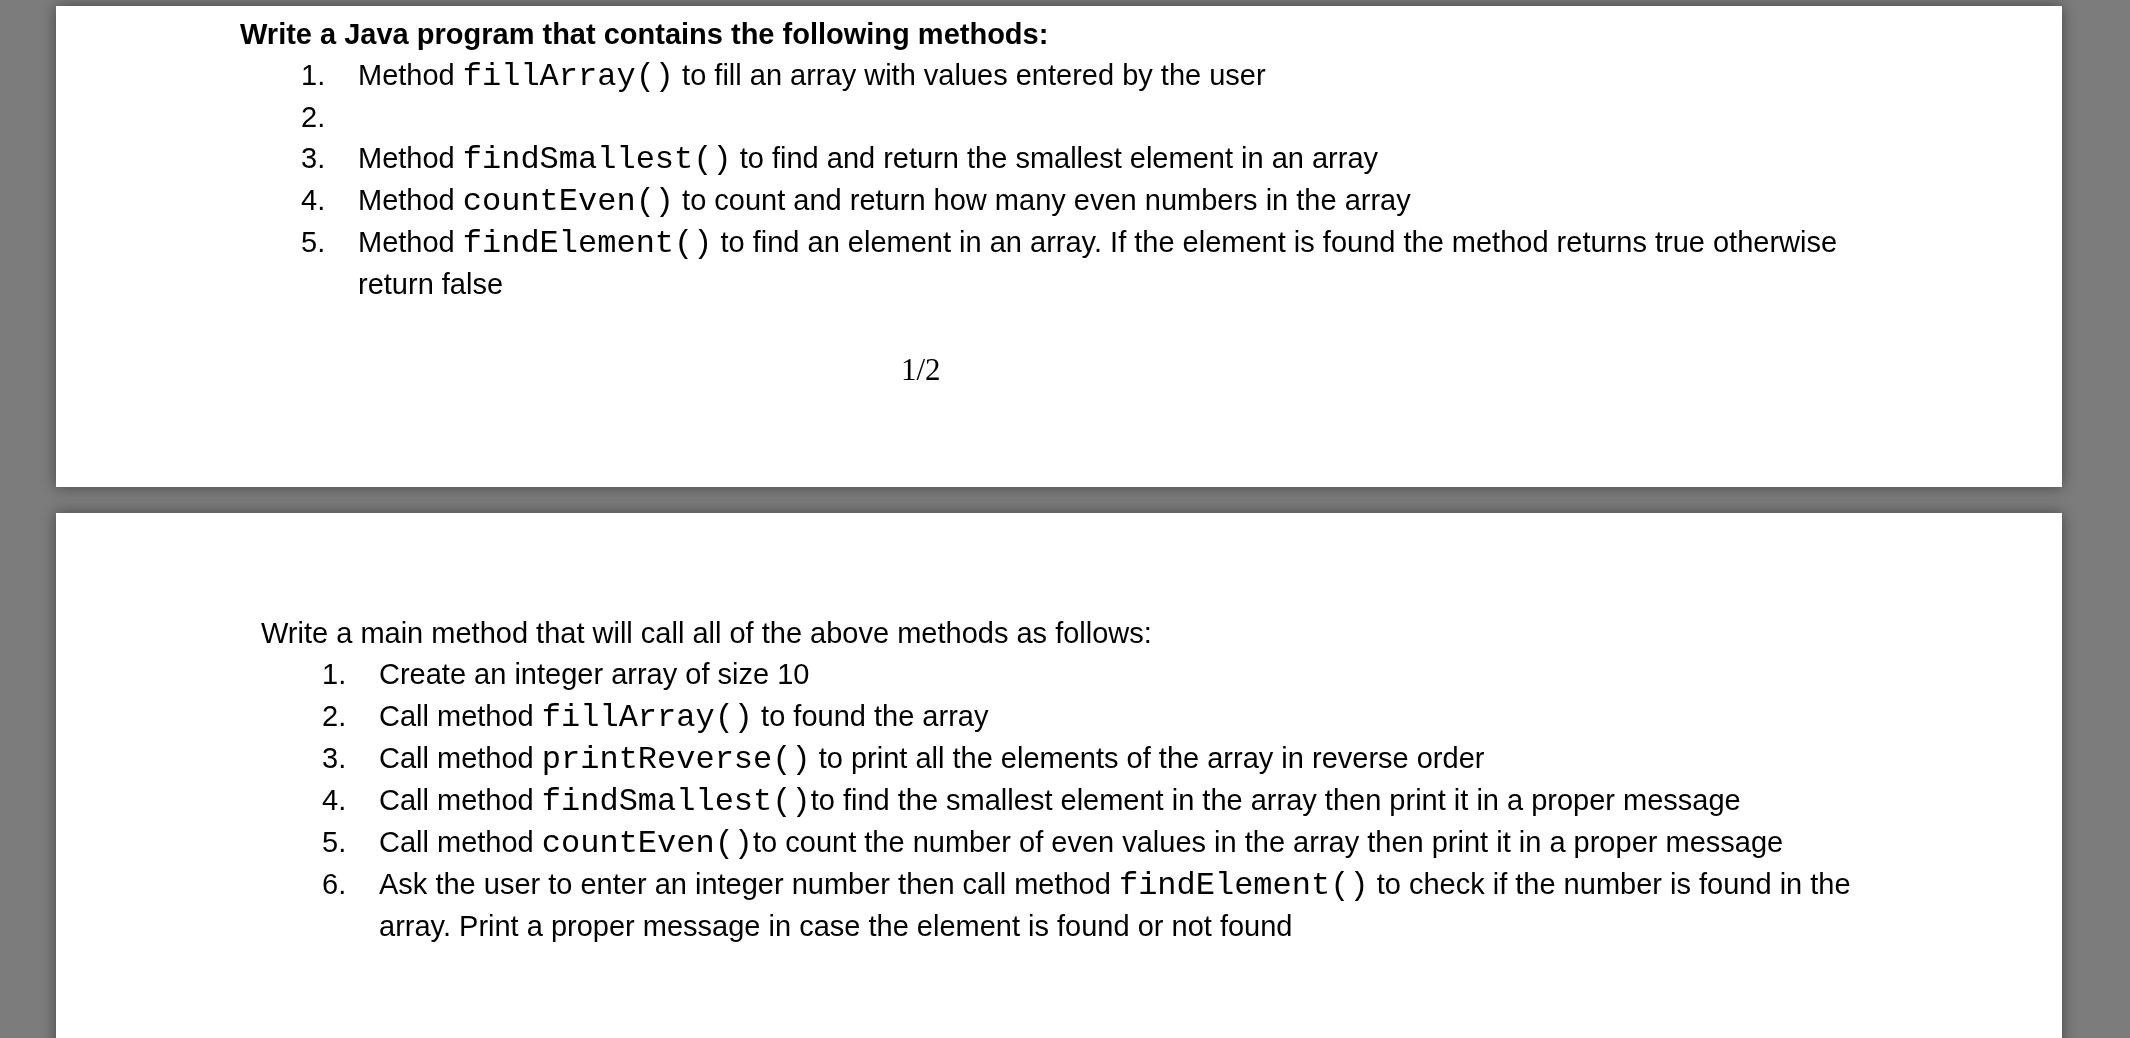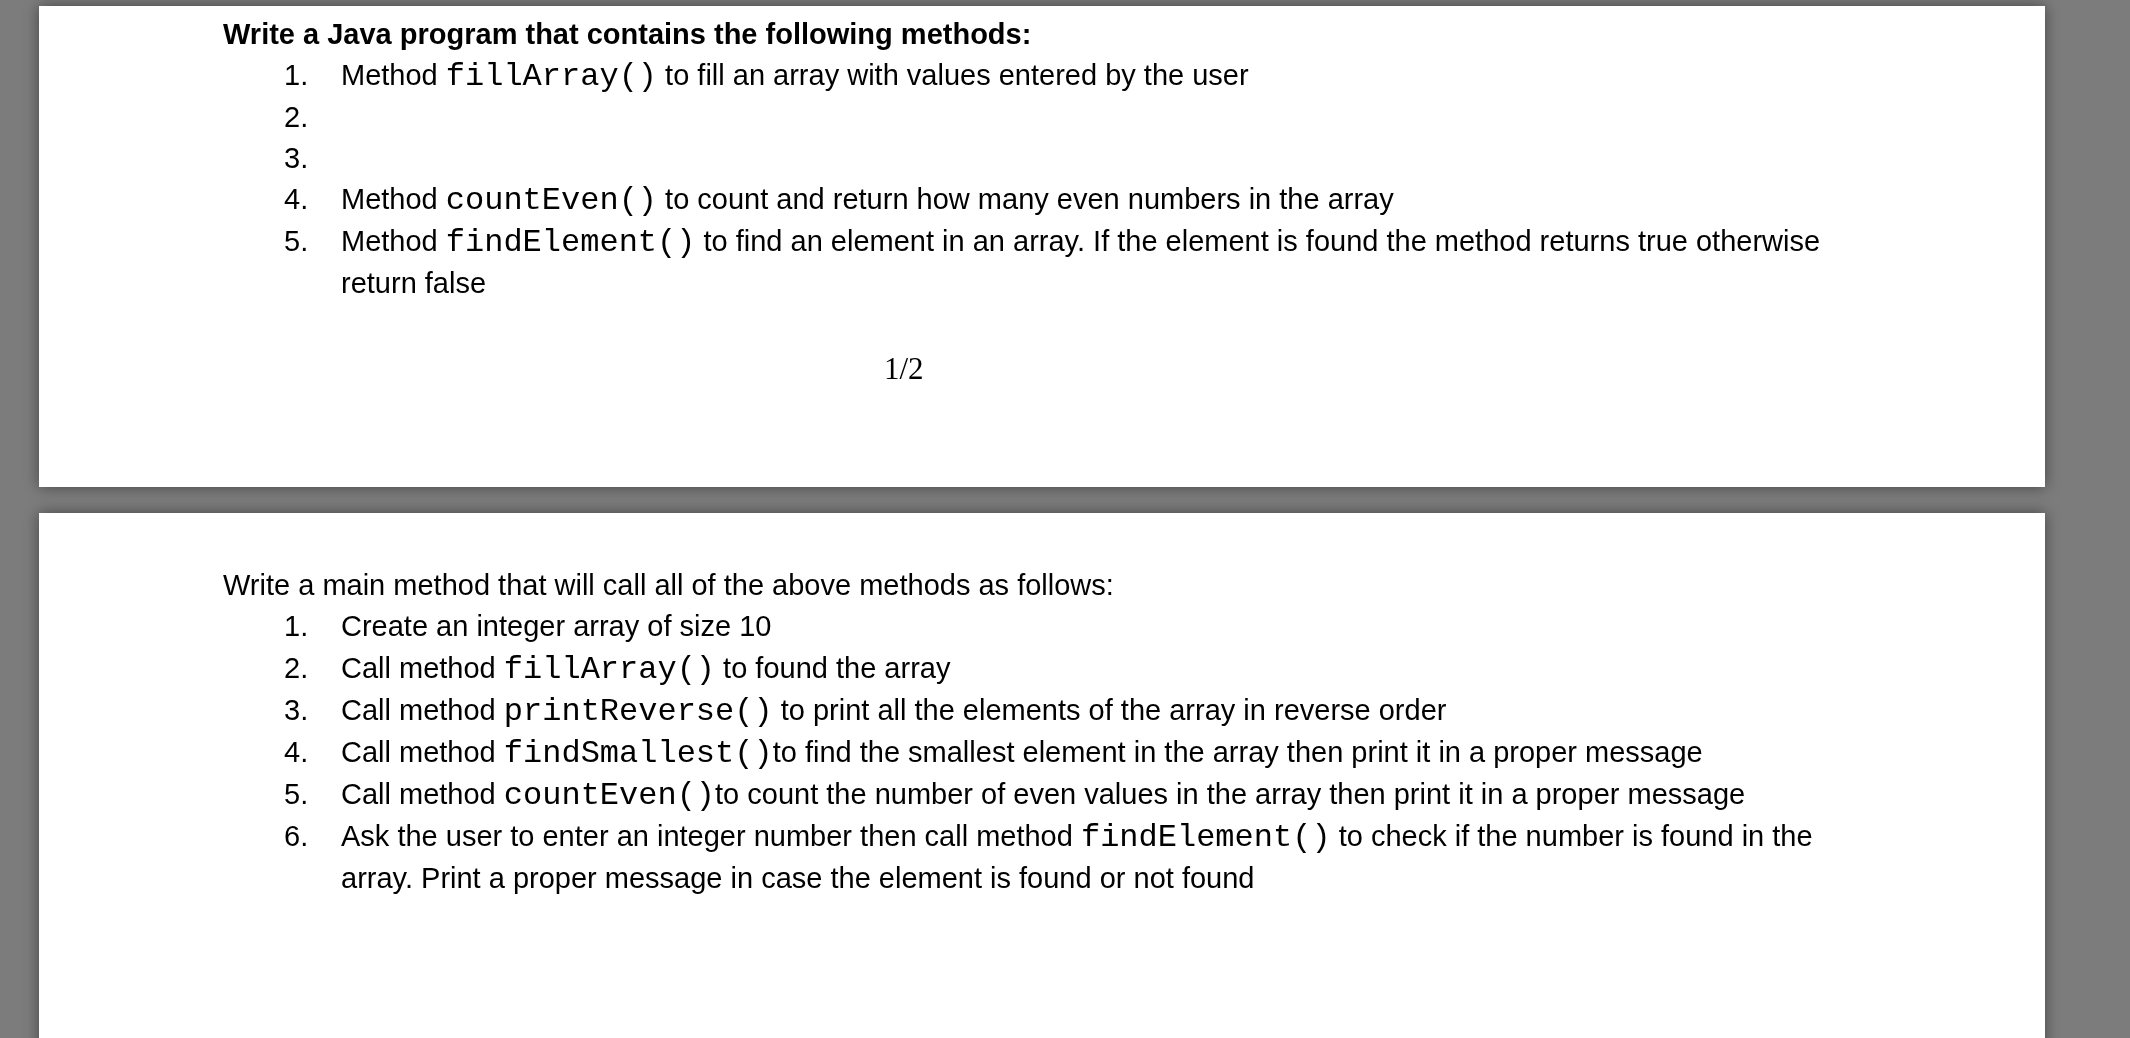--- a/index.html
+++ b/index.html
@@ -12,35 +12,35 @@
     font-family: "Liberation Sans", sans-serif;
     color: #000000;
   }
   .viewport {
     position: relative;
     width: 2130px;
     height: 1038px;
   }
   .page {
     position: absolute;
-    left: 39px;
+    left: 56px;
     width: 2006px;
     background: #ffffff;
     box-shadow: 0 0 14px rgba(0,0,0,0.45);
   }
   .page-1 { top: 6px; height: 481px; }
   .page-2 { top: 513px; height: 760px; }
   .content {
     padding-left: 184px;
     padding-right: 60px;
     font-size: 29px;
     line-height: 41px;
   }
   .page-1 .content { padding-top: 8px; }
-  .page-2 .content { padding-top: 52px; }
+  .page-2 .content { padding-top: 100px; margin-left: 21px; }
   .heading { font-weight: 700; }
   .intro   { font-weight: 400; }
   ol.items {
     list-style: none;
     margin: 0;
     padding: 0;
   }
   .item {
     display: flex;
     align-items: flex-start;
@@ -77,20 +77,21 @@
       <ol class="items">
         <li class="item">
           <span class="num">1.</span>
           <span class="itext"><span>Method </span><span class="code">fillArray()</span><span> to fill an array with values entered by the user</span></span>
         </li>
         <li class="item">
           <span class="num">2.</span>
         </li>
         <li class="item">
           <span class="num">3.</span>
+          <span class="itext"><span>Method </span><span class="code">findSmallest()</span><span> to find and return the smallest element in an array</span></span>
         </li>
         <li class="item">
           <span class="num">4.</span>
           <span class="itext"><span>Method </span><span class="code">countEven()</span><span> to count and return how many even numbers in the array</span></span>
         </li>
         <li class="item">
           <span class="num">5.</span>
           <span class="itext"><span>Method </span><span class="code">findElement()</span><span> to find an element in an array. If the element is found the method returns true otherwise return false</span></span>
         </li>
       </ol>

